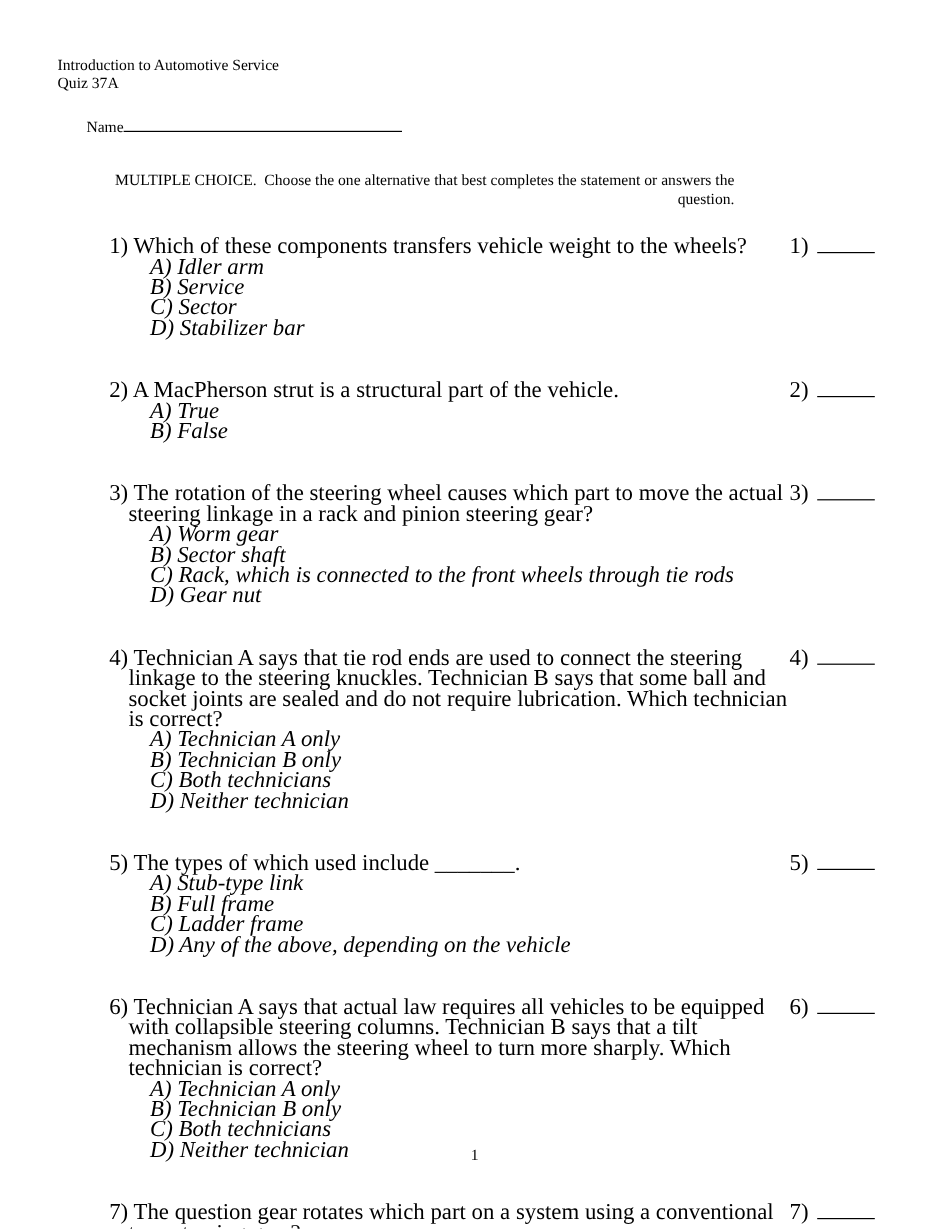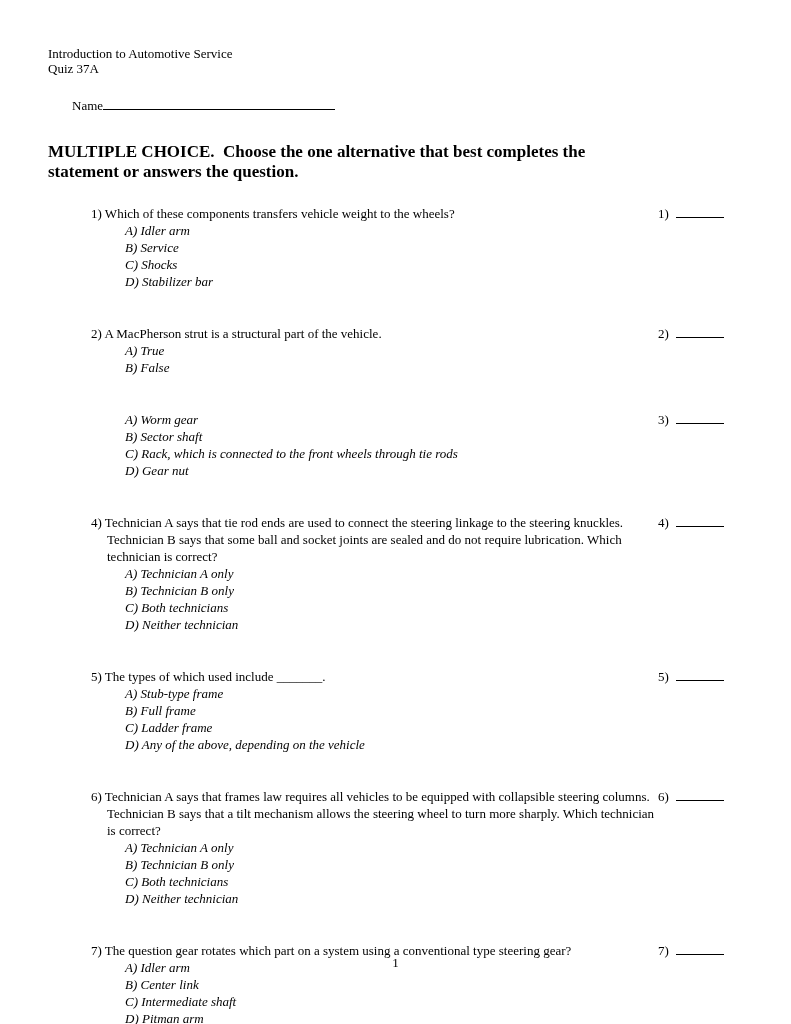--- a/index.html
+++ b/index.html
@@ -23,30 +23,31 @@
   .name-line { margin-top: 22px; font-size: 13px; margin-left: 24px; }
   .name-underline {
     display: inline-block;
     width: 232px;
     border-bottom: 1px solid #000;
     height: 12px;
     vertical-align: baseline;
   }
   .section-heading {
     margin-top: 29px;
-    font-size: 17px;
-    font-weight: bold;
+    font-size: 13px;
+    font-weight: normal;
     white-space: pre-wrap;
+    text-align: right;
   }
   .questions { margin-top: 23px; }
   .question {
     display: flex;
     align-items: flex-start;
     margin-bottom: 35px;
-    font-size: 13px;
+    font-size: 19px;
     line-height: 17px;
   }
   .q-main {
     width: 567px;
     margin-left: 43px;
     flex: 0 0 auto;
   }
   .q-text {
     padding-left: 16px;
     text-indent: -16px;
@@ -92,21 +93,21 @@
 
   <div class="section-heading">MULTIPLE CHOICE.  Choose the one alternative that best completes the statement or answers the question.</div>
 
   <div class="questions" id="questions">
   <div class="question">
     <div class="q-main">
       <div class="q-text"><span class="q-num">1) </span><span>Which of these components transfers vehicle weight to the wheels?</span></div>
       <div class="choices">
             <div class="choice">A) Idler arm</div>
             <div class="choice">B) Service</div>
-            <div class="choice">C) Shocks</div>
+            <div class="choice">C) Sector</div>
             <div class="choice">D) Stabilizer bar</div>
           </div>
     </div>
     <div class="q-answer">
       <span class="ans-num">1)</span><span class="ans-line"></span>
     </div>
   </div>
 
   <div class="question">
     <div class="q-main">
@@ -116,20 +117,21 @@
             <div class="choice">B) False</div>
           </div>
     </div>
     <div class="q-answer">
       <span class="ans-num">2)</span><span class="ans-line"></span>
     </div>
   </div>
 
   <div class="question">
     <div class="q-main">
+      <div class="q-text"><span class="q-num">3) </span><span>The rotation of the steering wheel causes which part to move the actual steering linkage in a rack and pinion steering gear?</span></div>
       <div class="choices">
             <div class="choice">A) Worm gear</div>
             <div class="choice">B) Sector shaft</div>
             <div class="choice">C) Rack, which is connected to the front wheels through tie rods</div>
             <div class="choice">D) Gear nut</div>
           </div>
     </div>
     <div class="q-answer">
       <span class="ans-num">3)</span><span class="ans-line"></span>
     </div>
@@ -147,34 +149,34 @@
     </div>
     <div class="q-answer">
       <span class="ans-num">4)</span><span class="ans-line"></span>
     </div>
   </div>
 
   <div class="question">
     <div class="q-main">
       <div class="q-text"><span class="q-num">5) </span><span>The types of which used include _______.</span></div>
       <div class="choices">
-            <div class="choice">A) Stub-type frame</div>
+            <div class="choice">A) Stub-type link</div>
             <div class="choice">B) Full frame</div>
             <div class="choice">C) Ladder frame</div>
             <div class="choice">D) Any of the above, depending on the vehicle</div>
           </div>
     </div>
     <div class="q-answer">
       <span class="ans-num">5)</span><span class="ans-line"></span>
     </div>
   </div>
 
   <div class="question">
     <div class="q-main">
-      <div class="q-text"><span class="q-num">6) </span><span>Technician A says that frames law requires all vehicles to be equipped with collapsible steering columns. Technician B says that a tilt mechanism allows the steering wheel to turn more sharply. Which technician is correct?</span></div>
+      <div class="q-text"><span class="q-num">6) </span><span>Technician A says that actual law requires all vehicles to be equipped with collapsible steering columns. Technician B says that a tilt mechanism allows the steering wheel to turn more sharply. Which technician is correct?</span></div>
       <div class="choices">
             <div class="choice">A) Technician A only</div>
             <div class="choice">B) Technician B only</div>
             <div class="choice">C) Both technicians</div>
             <div class="choice">D) Neither technician</div>
           </div>
     </div>
     <div class="q-answer">
       <span class="ans-num">6)</span><span class="ans-line"></span>
     </div>

